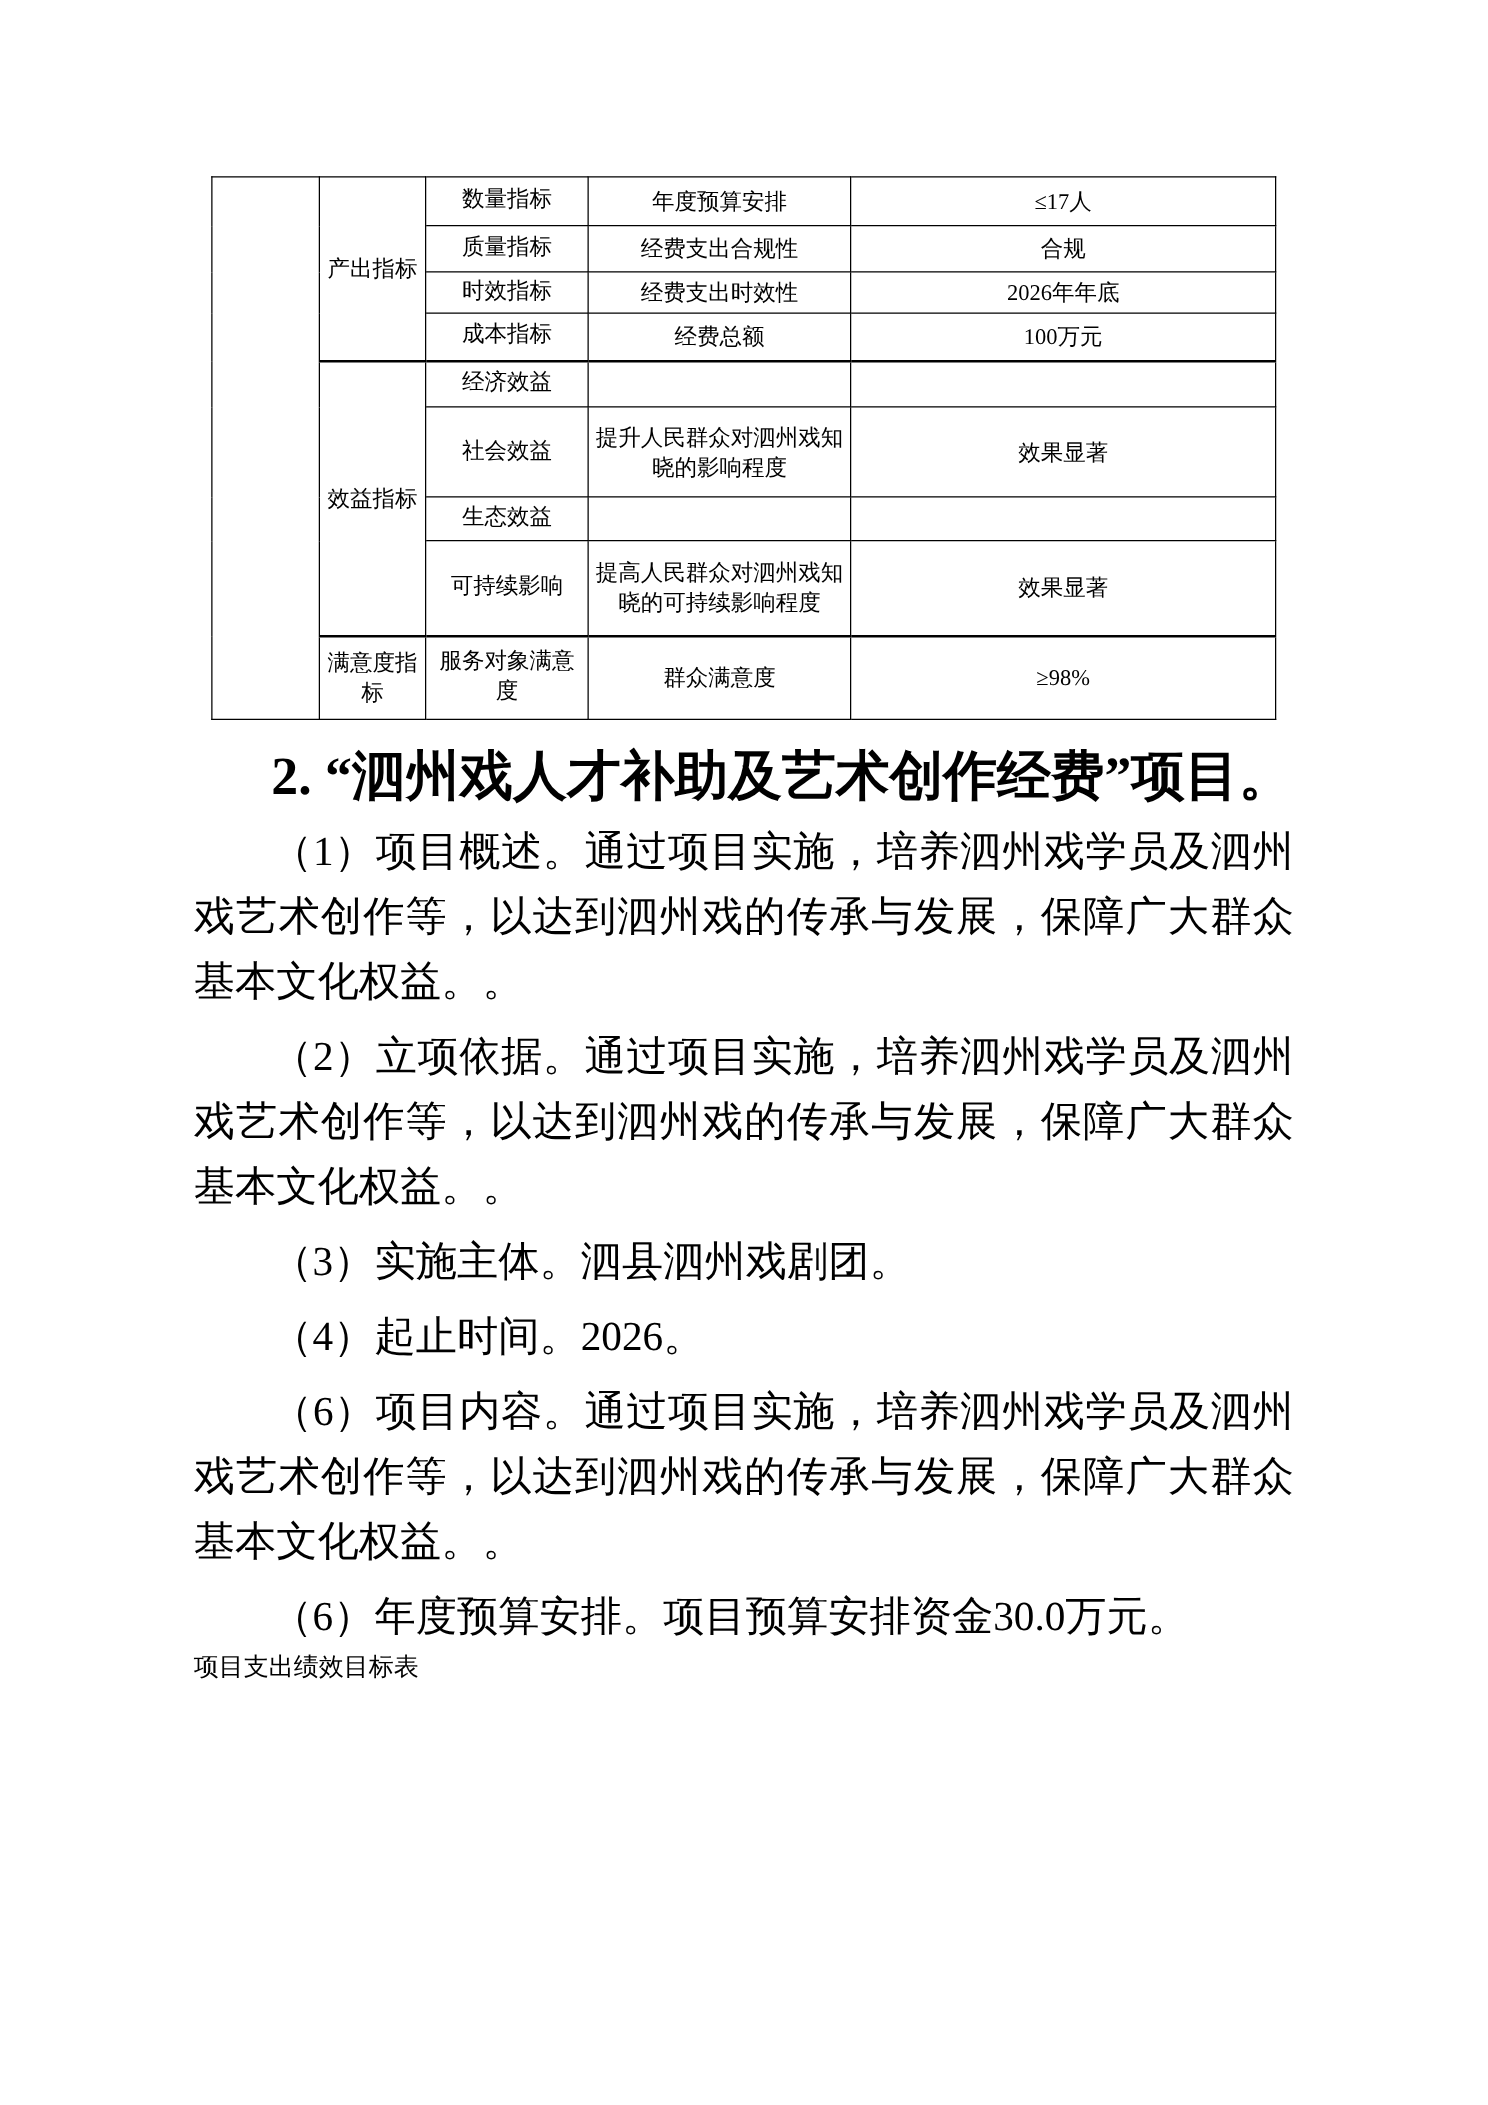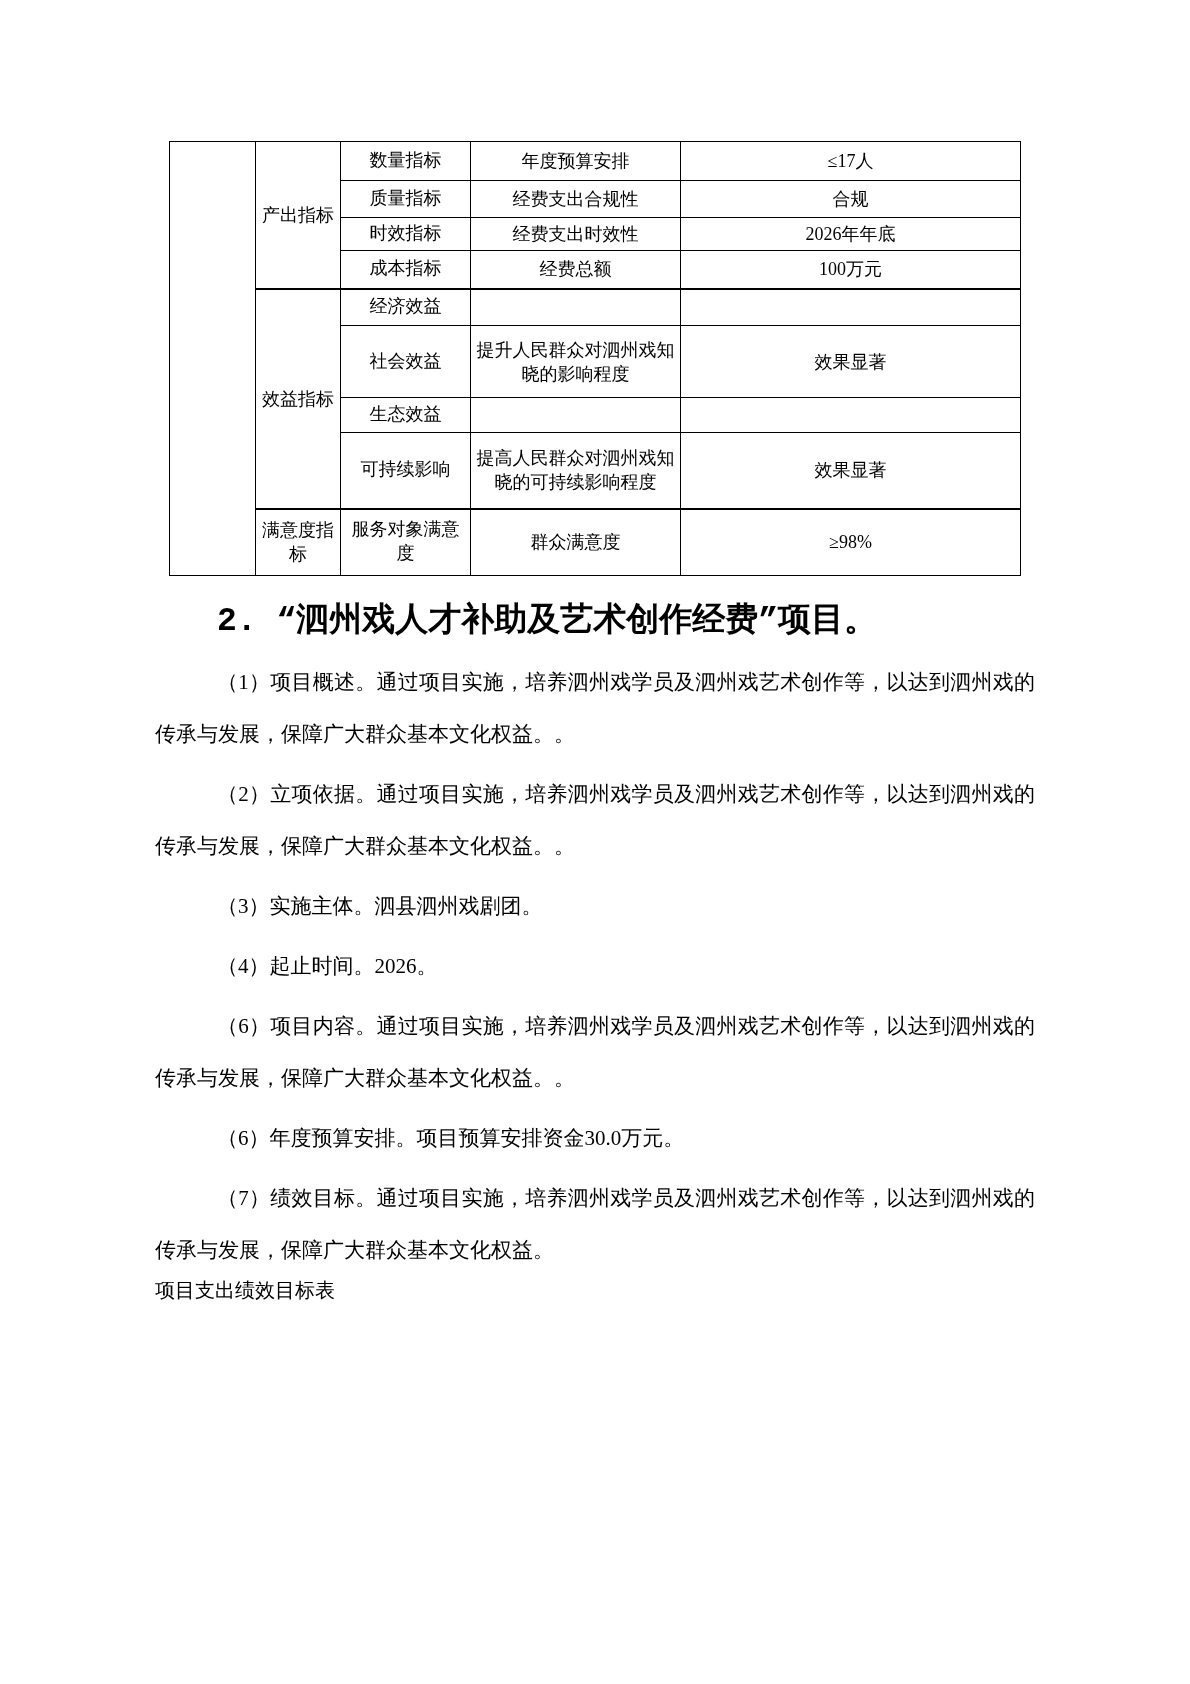--- a/index.html
+++ b/index.html
@@ -39,30 +39,29 @@
   td.c4 { padding:2px 27px; }
   td.c5 { padding:2px 8px; }
   tr.sep td { border-top:2.5px solid #000; }
   tr.rh39{height:39px} tr.rh37{height:37px} tr.rh33{height:33px}
   tr.rh38{height:38px} tr.rh72{height:72px} tr.rh35{height:35px}
   tr.rh76{height:76px} tr.rh67{height:67px}
 
   
   .heading {
     margin:20px 0 0 0;
-    font-size:33px;
+    font-size:43px;
     line-height:52px;
     font-weight:bold;
     text-indent:62px;
     white-space:nowrap;
-    font-family:Liberation Mono, monospace;
   }
   p.body {
     margin:8px 0 0 0;
-    font-size:21px;
+    font-size:33px;
     line-height:52px;
     text-indent:62px;
     text-align:justify;
   }
   .caption {
     margin-top:0px;
     font-size:20px;
     line-height:28px;
     text-align:left;
   }
@@ -135,18 +134,17 @@
     </table>
 
     <div class="heading">2. “泗州戏人才补助及艺术创作经费”项目。</div>
 
     <p class="body">（1）项目概述。通过项目实施，培养泗州戏学员及泗州戏艺术创作等，以达到泗州戏的传承与发展，保障广大群众基本文化权益。。</p>
     <p class="body">（2）立项依据。通过项目实施，培养泗州戏学员及泗州戏艺术创作等，以达到泗州戏的传承与发展，保障广大群众基本文化权益。。</p>
     <p class="body">（3）实施主体。泗县泗州戏剧团。</p>
     <p class="body">（4）起止时间。2026。</p>
     <p class="body">（6）项目内容。通过项目实施，培养泗州戏学员及泗州戏艺术创作等，以达到泗州戏的传承与发展，保障广大群众基本文化权益。。</p>
     <p class="body">（6）年度预算安排。项目预算安排资金30.0万元。</p>
-    <p class="body">（7）绩效目标。通过项目实施，培养泗州戏学员及泗州戏艺术创作等，以达到泗州戏的传承与发展，保障广大群众基本文化权益。</p>
 
     <div class="caption">项目支出绩效目标表</div>
 
   </div>
 </div>
 
 </body></html>

